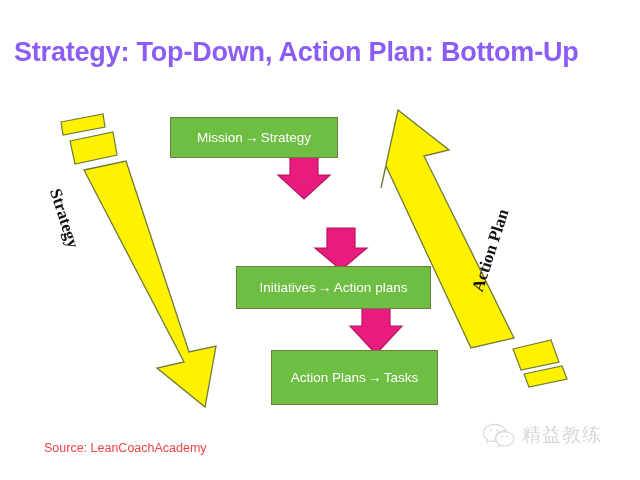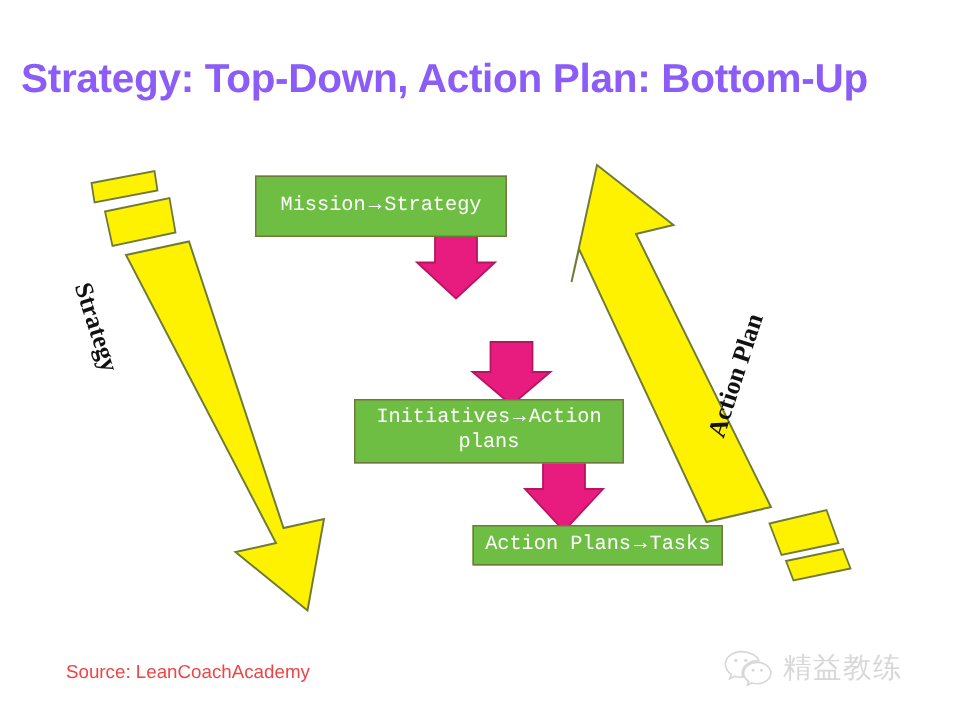--- a/index.html
+++ b/index.html
@@ -50,30 +50,30 @@
     background: #6FBE44;
     border: 1.5px solid #6E7B38;
     color: #FFFFFF;
     display: flex;
     align-items: center;
     justify-content: center;
     text-align: center;
     font-size: 13.5px;
     line-height: 1.25;
     padding: 2px 6px;
-    font-family: Liberation Mono, monospace;
+    font-family: Liberation Sans, sans-serif;
   }
   .gbox .arrowglyph {
     font-size: 14px;
     padding: 0 2px;
   }
   #box0 { left: 170px; top: 117px; width: 168px; height: 41px; }
   #box1 { left: 200px; top: 196px; width: 170px; height: 41px; }
-  #box2 { left: 236px; top: 266px; width: 180px; height: 43px; }
-  #box3 { left: 271px; top: 350px; width: 167px; height: 27px; margin-left: 44px; }
+  #box2 { left: 236px; top: 266px; width: 195px; height: 43px; }
+  #box3 { left: 271px; top: 350px; width: 167px; height: 55px; }
   
   .arrowlabel {
     position: absolute;
     color: #111111;
     font-weight: bold;
     font-size: 17px;
     white-space: nowrap;
     font-family: "Liberation Serif", serif;
   }
   #label-strategy {
@@ -94,21 +94,21 @@
     left: 44px;
     top: 441px;
     font-size: 12.5px;
     color: #ef4444;
     font-family: "Liberation Sans", sans-serif;
     white-space: nowrap;
   }
   .watermark {
     position: absolute;
     left: 482px;
-    top: 432px;
+    top: 422px;
     display: flex;
     align-items: center;
     gap: 6px;
     opacity: 0.34;
   }
   .watermark .wm-text {
     font-size: 19px;
     color: #8d8d8d;
     letter-spacing: 1px;
     font-family: "DejaVu Sans", sans-serif;

